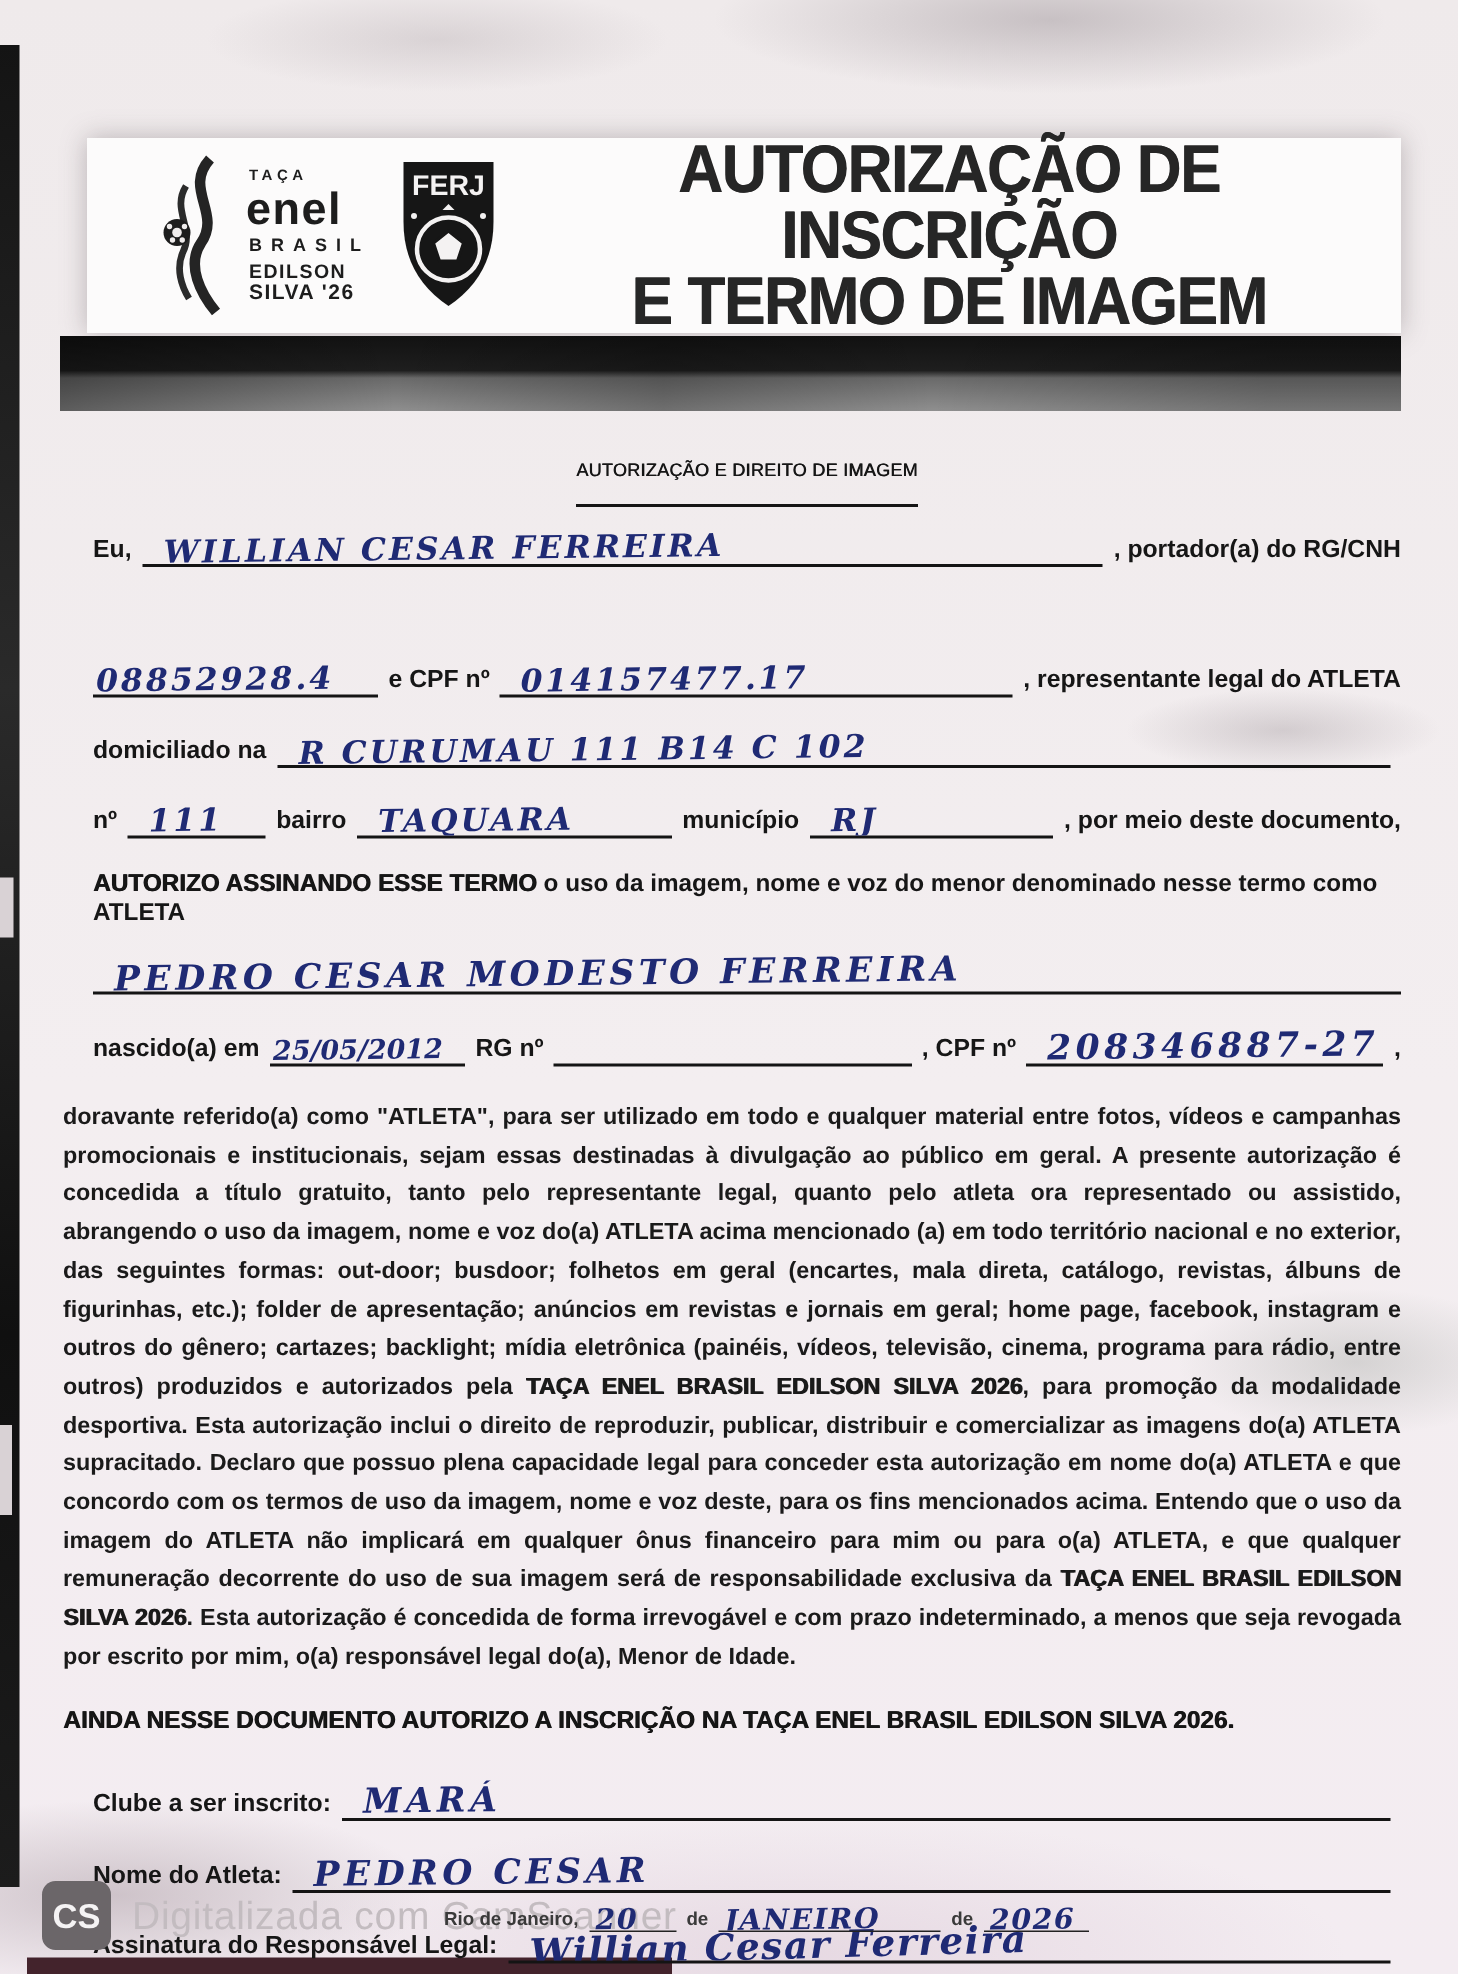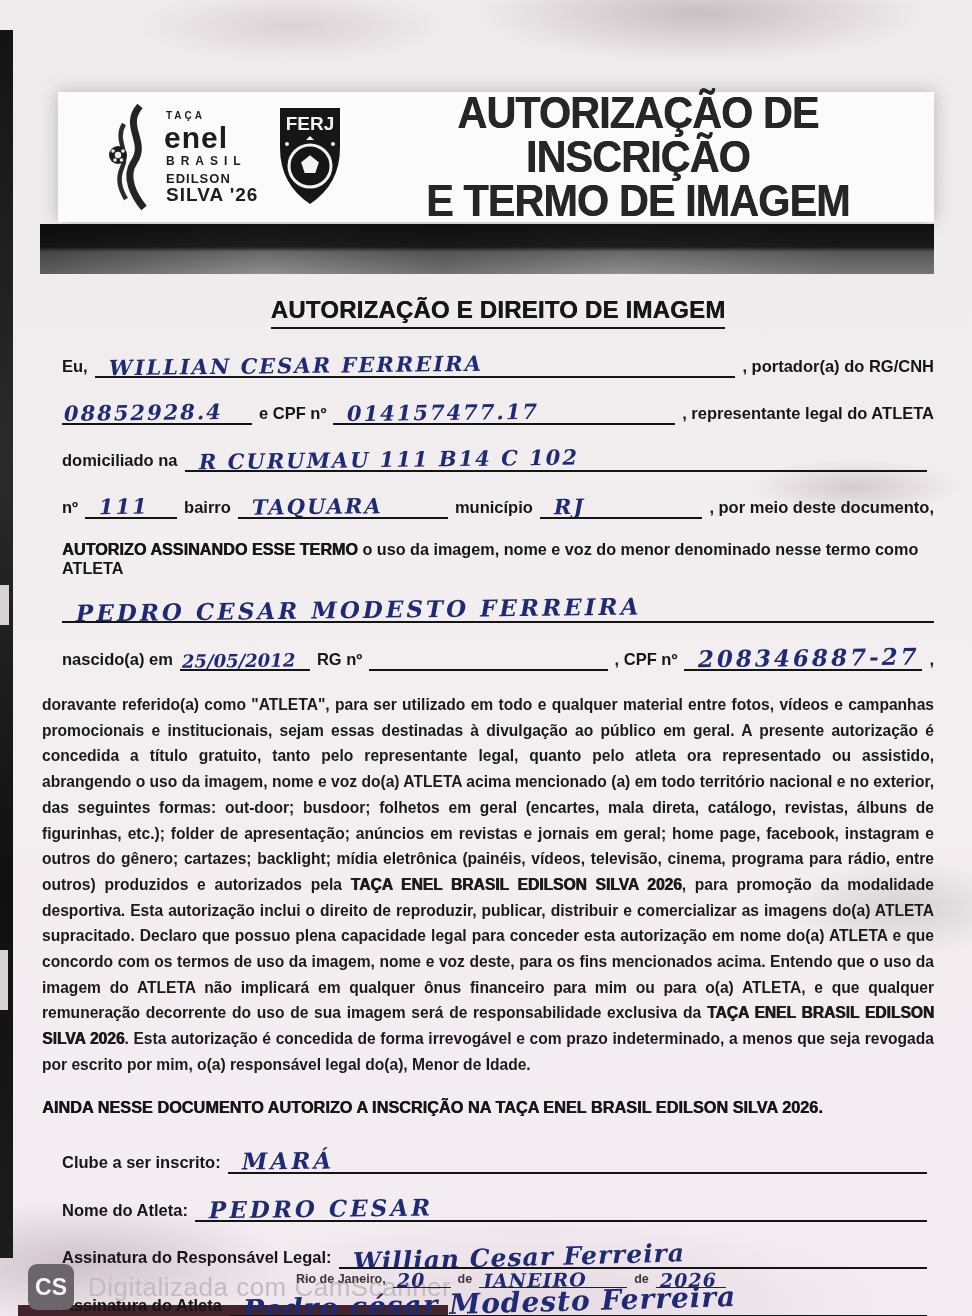--- a/index.html
+++ b/index.html
@@ -26,36 +26,36 @@
   .header-band { position:absolute; left:58px; top:92px; width:876px; height:130px;
     background:#fcfbfb; box-shadow:0 0 16px rgba(120,110,115,0.45);
     display:flex; align-items:center; padding:6px 14px 6px 48px; }
   .taca-logo { display:flex; align-items:center; gap:4px; }
   .taca-text { display:flex; flex-direction:column; line-height:1; color:#1d1d1d; }
   .taca-text .t-taca   { font-size:10px; font-weight:bold; letter-spacing:3px; margin-bottom:2px; }
   .taca-text .t-enel   { font-size:30px; font-weight:bold; letter-spacing:1px; margin:0 0 2px -2px; }
   .taca-text .t-brasil { font-size:12px; font-weight:bold; letter-spacing:6px; margin-bottom:5px; }
   .taca-text .t-edilson,{ }
   .taca-text .t-edilson { font-size:13px; font-weight:bold; letter-spacing:1px; }
-  .taca-text .t-silva   { font-size:19px; font-weight:bold; letter-spacing:1px; }
+  .taca-text .t-silva   { font-size:14px; font-weight:bold; letter-spacing:1px; }
   .ferj { margin-left:14px; position:relative; width:76px; height:106px; }
   .header-title { flex:1; text-align:center; padding-left:8px; }
   .header-title .tline { display:block; font-weight:bold; color:#262626; font-size:45px;
     line-height:0.98; letter-spacing:-1px; transform:scaleX(0.92); transform-origin:center;
     text-shadow:0.5px 0 0 #262626; }
   .dark-band { position:absolute; left:40px; top:224px; width:894px; height:50px;
     background:linear-gradient(180deg,#121212 0%, #1e1e1e 46%, #6a6a6a 56%, #8f8f8f 100%); }
   .dark-band::after { content:""; position:absolute; inset:0;
     background:linear-gradient(90deg, rgba(0,0,0,0.35) 0%, transparent 25%, rgba(0,0,0,0.22) 45%, transparent 65%, rgba(0,0,0,0.18) 90%); }
 
   
   .content { position:absolute; left:62px; top:296px; width:872px; }
   .section-title { text-align:center; margin:0 0 28px; }
-  .section-title span { font-size:24px; font-weight:bold; letter-spacing:0.2px;
-    border-bottom:2.5px solid #151515; padding-bottom:4px; text-shadow:0.4px 0 0 #151515; }
+  .section-title span { font-size:12px; font-weight:normal; letter-spacing:0.2px;
+    border-bottom:2.5px solid #151515; padding-bottom:16px; text-shadow:0.4px 0 0 #151515; }
 
   .row { display:flex; align-items:flex-end; margin-bottom:21px; font-size:16.5px; font-weight:bold;text-align:right; }
   .lbl { white-space:nowrap; padding-bottom:2px; }
   .fill { flex:1 1 auto; border-bottom:2px solid #141414; margin:0 7px; min-height:26px;
     display:flex; align-items:flex-end; overflow:hidden; }
   .fill.w190 { flex:0 0 190px; } .fill.w90 { flex:0 0 92px; } .fill.w215 { flex:0 0 210px; }
   .fill.w118 { flex:0 0 130px; } .fill.w235 { flex:0 0 238px; }
   .hw { font-family:"DejaVu Serif", serif; font-style:italic; color:#1f2a74;
     font-size:21px; letter-spacing:2px; padding:0 6px 0 14px; white-space:nowrap;
     transform:rotate(-0.7deg); margin-bottom:-2px; }
@@ -70,21 +70,21 @@
     font-size:15.6px; line-height:25.7px; font-weight:bold; color:#1a1a1a; }
   .paragraph .xb { text-shadow:0.7px 0 0 currentColor; }
 
   .ainda-line { margin:0 0 30px -20px; font-size:16.3px; font-weight:bold; text-shadow:0.5px 0 0 #111; }
 
   
   .dateline { position:absolute; left:296px; bottom:28px; z-index:2; display:flex;
     align-items:flex-end; font-size:12.5px; font-weight:bold; color:#3a3a3a; width:430px; }
   .dateline .fill { border-bottom:1.8px solid #222; min-height:18px; }
   .dateline .hw { font-size:19px; letter-spacing:1px; margin-bottom:-4px; padding:0 4px; }
-  .watermark { position:absolute; left:28px; bottom:6px; z-index:1; display:flex;
+  .watermark { position:absolute; left:28px; bottom:16px; z-index:1; display:flex;
     align-items:center; gap:14px; }
   .cs-badge { width:46px; height:46px; border-radius:9px; background:#6b6669;
     color:#f5f3f4; font-weight:bold; font-size:23px; display:flex; align-items:center;
     justify-content:center; letter-spacing:0; }
   .wm-text { font-size:26px; color:#c3bcc0; letter-spacing:0.5px; }
 </style>
 </head>
 <body>
 
 <div class="page">
@@ -143,21 +143,21 @@
 
     <div class="row">
       <span class="lbl">Eu,</span>
       <span class="fill">
         <span class="hw">WILLIAN CESAR FERREIRA</span>
       </span>
       <span class="lbl">, portador(a) do RG/CNH</span>
     </div>
 
     <div class="row">
-      <span class="fill w190" style="margin-left:0;">
+      <span class="fill w190" style="margin-left:0;margin-top:40px;">
         <span class="hw" style="padding-left:2px;">08852928.4</span>
       </span>
       <span class="lbl">e CPF nº</span>
       <span class="fill">
         <span class="hw">014157477.17</span>
       </span>
       <span class="lbl">, representante legal do ATLETA</span>
     </div>
 
     <div class="row">

